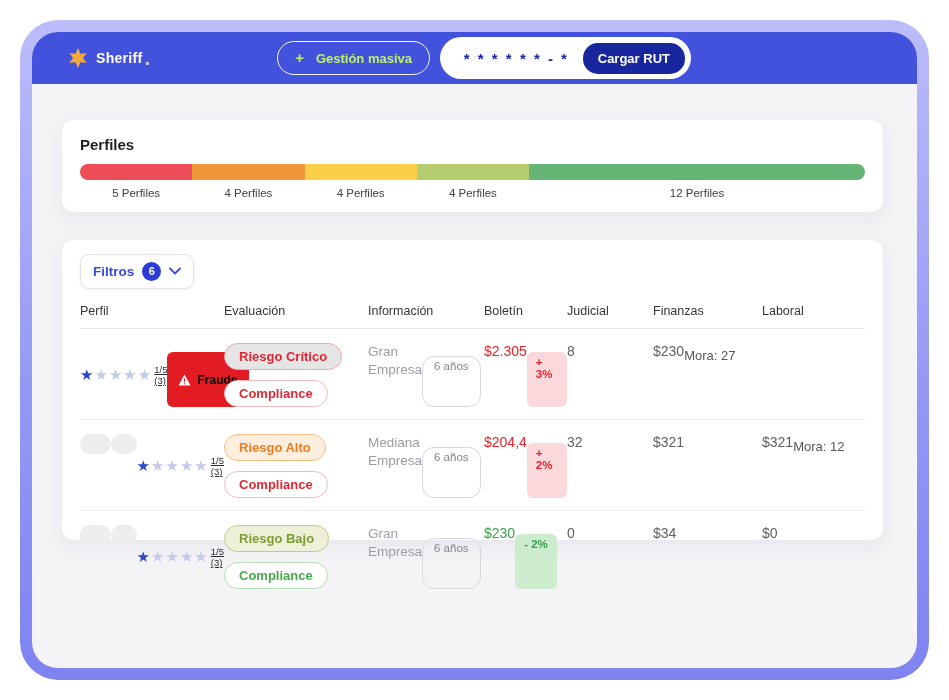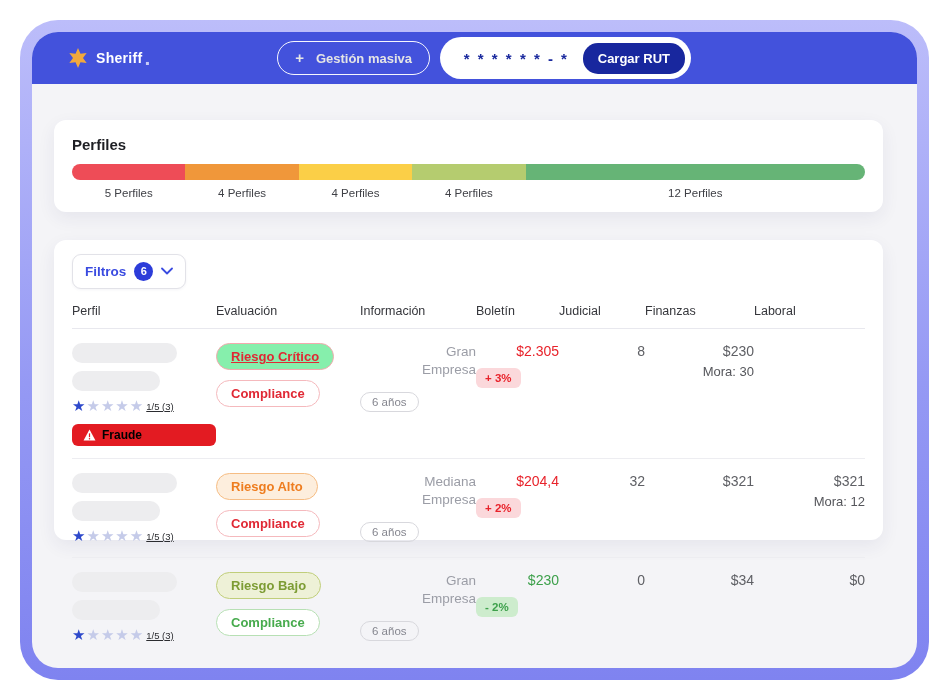--- a/index.html
+++ b/index.html
@@ -11,30 +11,30 @@
            background:linear-gradient(180deg,#bcbdfa 0%,#9599f4 55%,#7f83f0 100%); }
   .window { position:absolute; left:32px; top:32px; width:885px; height:636px; border-radius:26px;
             background:#f4f4f7; overflow:hidden; }
 
   
   .topbar { height:52px; background:#4352dc; display:flex; align-items:center; padding:0 26px; }
   .brand { display:flex; align-items:center; gap:6px; margin-left:8px; }
   .brand-text { color:#ffffff; font-size:14px; font-weight:800; letter-spacing:.3px; }
   .brand-dot { color:#c9ccf7; font-size:21px; font-weight:800; margin-left:-4px; }
   .bulk-btn { margin-left:auto; display:flex; align-items:center; gap:12px; border:1.5px solid rgba(255,255,255,.95);
-              border-radius:17px; padding:8px 17px; color:#e5e5e5; font-size:13px; font-weight:600; cursor:pointer; background:transparent; }
+              border-radius:17px; padding:8px 17px; color:#bef264; font-size:13px; font-weight:600; cursor:pointer; background:transparent; }
   .plus-ico::before { content:"+"; font-size:15px; font-weight:600; line-height:1; }
   .rut-pill { margin-left:10px; margin-right:200px; width:251px; height:42px; background:#ffffff; border-radius:21px;
               display:flex; align-items:center; padding:0 6px 0 10px; }
   .rut-mask { flex:1; text-align:center; color:#1b2a9e; font-size:15px; font-weight:800; letter-spacing:2px; white-space:nowrap; }
   .rut-btn { background:#18279e; color:#ffffff; font-size:13px; font-weight:700; border:none; border-radius:15px;
              padding:8px 15px; cursor:pointer; white-space:nowrap; }
 
   
-  .content { padding:36px 34px 0 22px; }
+  .content { padding:36px 34px 0 30px; }
   .card { background:#ffffff; border-radius:12px; box-shadow:0 6px 18px rgba(40,47,100,.07); }
 
   .profiles-card { height:92px; padding:16px 18px 0 18px; margin-bottom:28px; }
   .profiles-title { font-size:15px; font-weight:700; color:#1e1f24; }
   .seg-bar { display:flex; height:16px; border-radius:8px; overflow:hidden; margin-top:11px; }
   .seg { height:100%; }
   .seg-labels { display:flex; margin-top:7px; }
   .seg-label { font-size:11.5px; color:#3f4046; text-align:center; }
 
   .table-card { height:300px; padding:14px 18px 0 18px; }
@@ -63,40 +63,40 @@
   .stars { display:flex; align-items:center; }
   .star { font-size:15px; line-height:1; letter-spacing:1px; }
   .star::before { content:"★"; }
   .star--on { color:#2e49cb; }
   .star--off { color:#c5cbe9; }
   .rating-link { font-size:9.5px; color:#2b2c30; text-decoration:underline; margin-left:2px; cursor:pointer; }
   .fraud-badge { display:inline-flex; align-items:center; gap:6px; background:#e31b22; color:#000000;
                  border-radius:6px; padding:4px 11px; font-size:12px; font-weight:700; margin-top:9px; }
 
   .badge { display:inline-block; width:fit-content; border-radius:16px; padding:5px 14px; font-size:13px; font-weight:600; }
-  .risk--critical { background:#86efac; border:1px solid #f3a9ae; color:#e02834;text-decoration:underline; }
+  .risk--critical { background:#e5e5e5; border:1px solid #f3a9ae; color:#e02834; }
   .risk--high     { background:#fdeedd; border:1px solid #f6bd84; color:#ee7d1f; }
   .risk--low      { background:#eef1d7; border:1px solid #c0ce7a; color:#7d9c34; }
   .comp { background:#ffffff; margin-top:10px; }
   .comp--red   { border:1px solid #f5b9bd; color:#e02834; }
   .comp--green { border:1px solid #b7e0b4; color:#47ab4d; }
   .eval-cell { display:flex; flex-direction:column; }
 
   .company { font-size:13.5px; color:#9b9da6; line-height:1.35; }
   .years-pill { display:inline-block; width:fit-content; border:1px solid #d8d8dd; border-radius:12px;
                 color:#85868f; font-size:11.5px; padding:3px 11px; margin-top:13px; }
 
   .amt { font-size:14px; font-weight:500; }
   .amt--red { color:#e8232b; }
   .amt--green { color:#3da04b; }
   .amt--dark { color:#5f6065; }
   .chg { display:inline-block; width:fit-content; border-radius:6px; padding:4px 9px; font-size:11.5px; font-weight:700; margin-top:9px; }
   .chg--red { background:#fbd8db; color:#e8232b; }
   .chg--green { background:#cdeccd; color:#3da04b; }
-  .cellcol { display:flex; flex-direction:column;text-align:right; }
+  .cellcol { display:flex; flex-direction:row; }
   .neutral { font-size:14px; color:#5f6065; }
   .mora { font-size:13px; color:#55565b; margin-top:5px; }
 </style>
 </head>
 <body>
 
 <div class="stage">
   <div class="frame"></div>
   <div class="window">
 
@@ -190,21 +190,21 @@
           </div>
           <div class="cellcol">
             <span class="amt amt--red">$2.305</span>
             <span class="chg chg--red">+ 3%</span>
           </div>
           <div class="cellcol">
             <span class="neutral">8</span>
           </div>
           <div class="cellcol">
             <span class="amt amt--dark">$230</span>
-            <span class="mora">Mora: 30</span>
+            <span class="mora">Mora: 27</span>
           </div>
         </div>
 
         <div class="grid row">
           <div class="cellcol">
             <div class="skel skel1"></div>
             <div class="skel skel2"></div>
             <div class="stars">
               <span><span class="star star--on"></span><span class="star star--off"></span><span class="star star--off"></span><span class="star star--off"></span><span class="star star--off"></span></span>
               <span class="rating-link">1/5 (3)</span>

